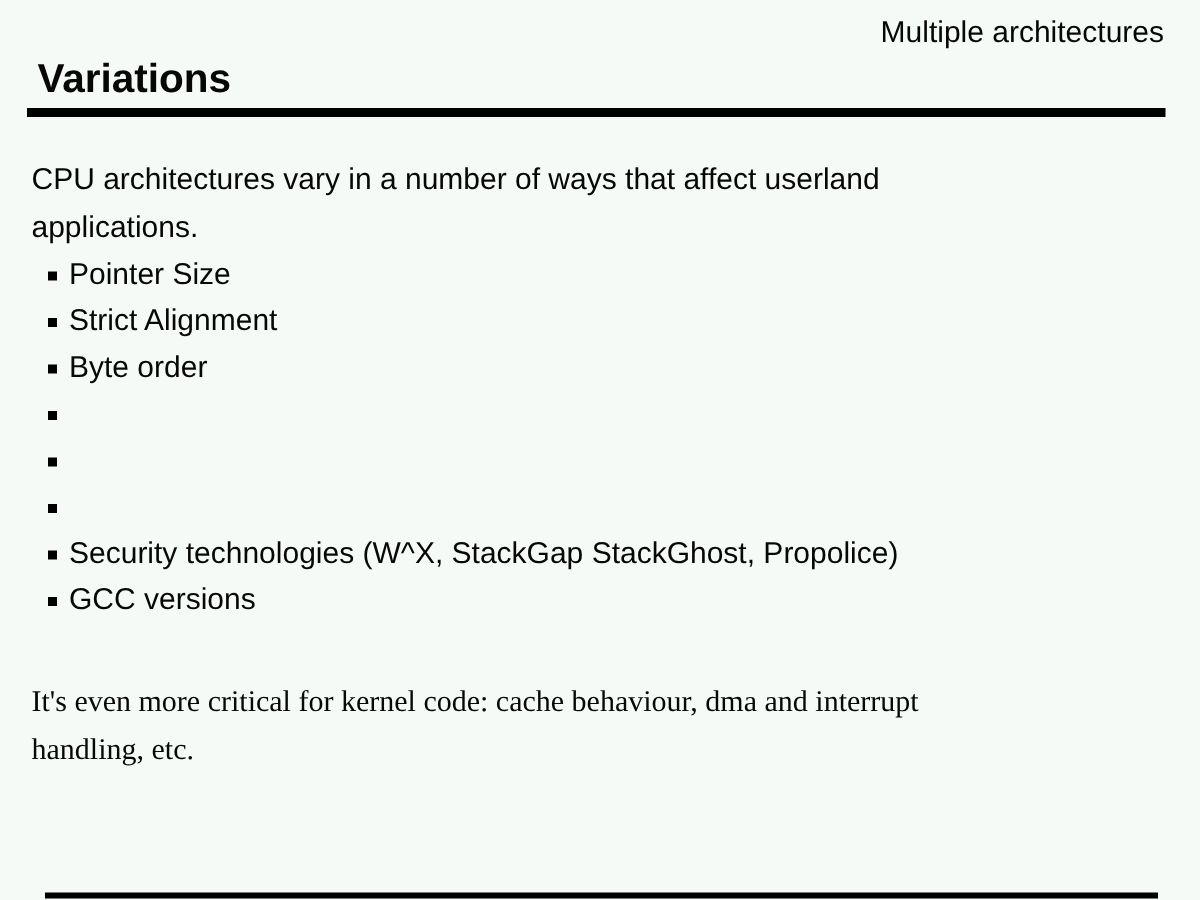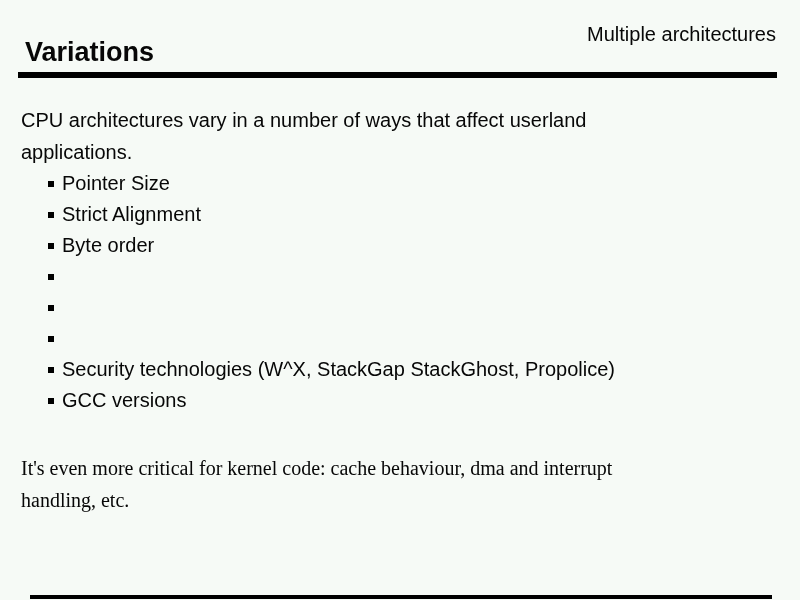--- a/index.html
+++ b/index.html
@@ -13,21 +13,20 @@
     color: #070707;
     font-family: "Liberation Sans", sans-serif;
   }
   .header-label {
     position: absolute;
     top: 10px;
     right: 24px;
     font-size: 20px;
     line-height: 24px;
     white-space: nowrap;
-    margin-top: 12px;
   }
   .slide-title {
     position: absolute;
     top: 37px;
     left: 25px;
     font-size: 27px;
     line-height: 30px;
     white-space: nowrap;
   }
   .title-rule {
@@ -44,21 +43,21 @@
     left: 21px;
     font-size: 20px;
   }
   .intro .line, .closing .line {
     line-height: 32px;
     white-space: nowrap;
   }
   .bullet-list {
     position: absolute;
     top: 168px;
-    left: 48px;
+    left: 32px;
     list-style: none;
   }
   .bullet-list li {
     display: flex;
     align-items: center;
     height: 31px;
     font-size: 20px;
     white-space: nowrap;
   }
   .bullet-square {

